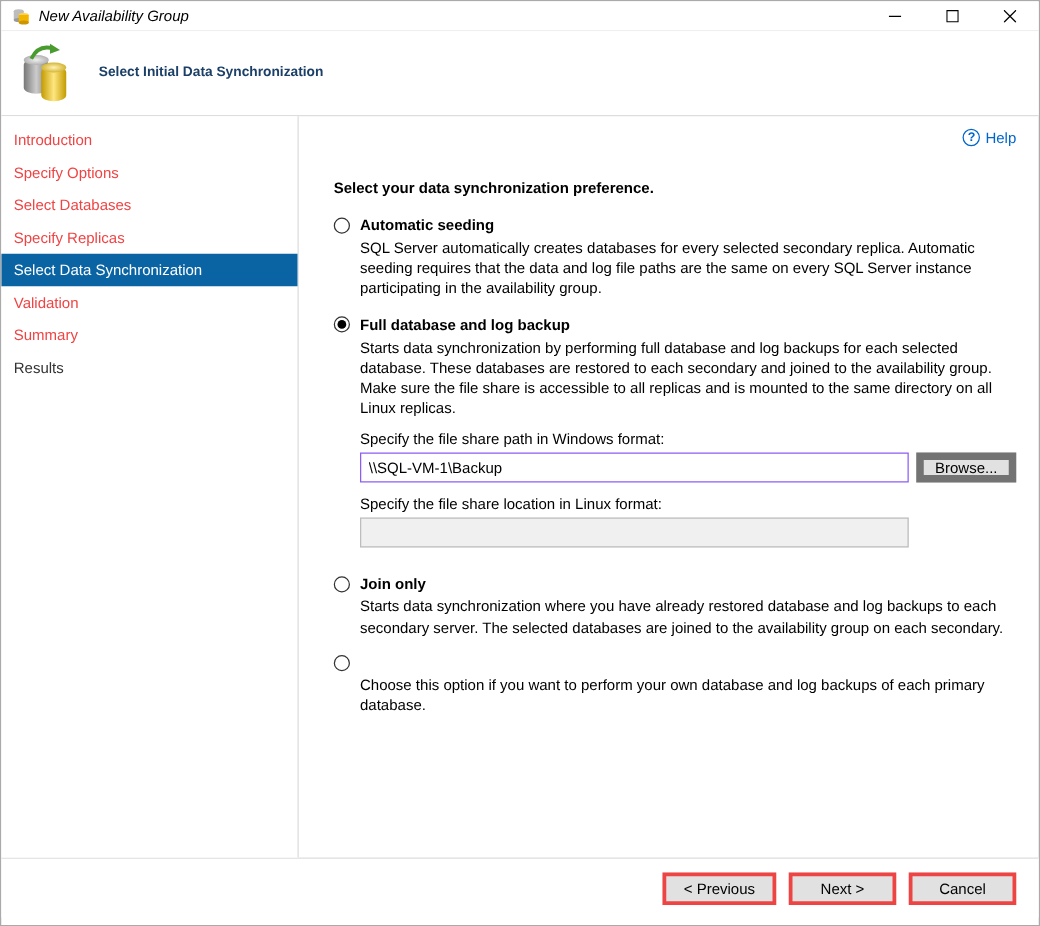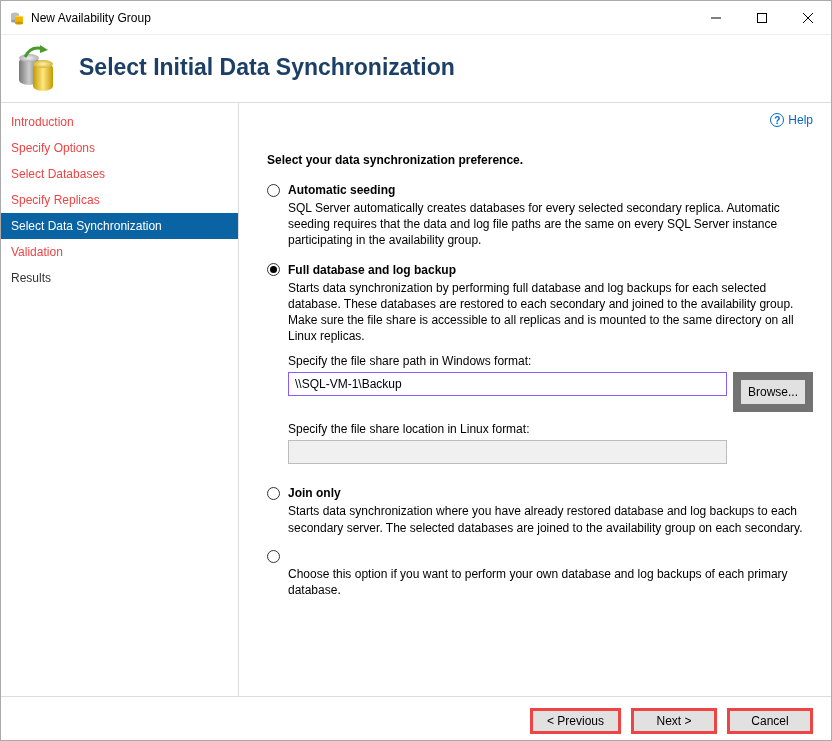--- a/index.html
+++ b/index.html
@@ -1,50 +1,50 @@
 <!DOCTYPE html>
 <html><head>
   <meta charset="utf-8">
   <style>
     * { box-sizing: border-box; margin: 0; padding: 0; }
     body { font-family: "Segoe UI", Tahoma, sans-serif; font-size: 12px; color: #000; background: #fff; width: 832px; height: 741px; overflow: hidden; border: 1px solid #aaa; }
-    .titlebar { height: 34px; display: flex; align-items: center; padding: 0 0 0 8px; background: #fff; border-bottom: 1px solid #eee; }
+    .titlebar { height: 24px; display: flex; align-items: center; padding: 0 0 0 8px; background: #fff; border-bottom: 1px solid #eee; font-style: italic; }
     .titlebar .app-icon { width: 16px; height: 16px; margin-right: 6px; display: flex; align-items: center; justify-content: center; }
     .titlebar .title { flex: 0 0 auto; font-size: 12px; }
     .titlebar .spacer { flex: 1; }
     .winbtn { width: 46px; height: 30px; display: flex; align-items: center; justify-content: center; font-family: inherit; font-size: 13px; cursor: default; }
     .header { height: 68px; display: flex; align-items: center; padding: 6px 14px 8px 14px; background: #fff; border-bottom: 1px solid #ddd; }
     .header-icon { width: 46px; height: 46px; margin-right: 18px; position: relative; }
     .cylinder { position: absolute; width: 20px; height: 28px; border-radius: 10px/5px; }
     .cyl-back { left: 4px; top: 12px; background: linear-gradient(to right, #777, #ccc, #777); }
     .cyl-back::before { content: ""; position: absolute; top: -3px; left: 0; width: 20px; height: 8px; border-radius: 50%; background: radial-gradient(#eee, #999); }
     .cyl-front { left: 18px; top: 18px; background: linear-gradient(to right, #c29b00, #ffe680, #c29b00); }
     .cyl-front::before { content: ""; position: absolute; top: -3px; left: 0; width: 20px; height: 8px; border-radius: 50%; background: radial-gradient(#fff2b3, #c29b00); }
     .arrow { position: absolute; top: -2px; left: 8px; width: 28px; height: 20px; }
-    .page-heading { font-size: 23px; font-weight: 600; color: #1b3f66; }
+    .page-heading { font-size: 11px; font-weight: 600; color: #1b3f66; }
     .body-area { display: flex; height: calc(100% - 30px - 68px - 48px); }
     .sidebar { width: 238px; border-right: 1px solid #ddd; background: #fff; padding-top: 6px; }
     .navitem { padding: 6px 10px 6px 10px; font-size: 12px; color: #ef4444; cursor: pointer; }
     .navitem.selected { background: #0a64a4; color: #fff; }
     .navitem.plain { color: #333; }
     .content { flex: 1; padding: 16px 18px 12px 28px; position: relative; overflow: auto; }
     .help-link { position: absolute; top: 10px; right: 18px; color: #0066cc; font-size: 12px; display: flex; align-items: center; gap: 4px; cursor: pointer; }
     .help-icon { width: 14px; height: 14px; border: 1px solid #0066cc; border-radius: 50%; display: inline-flex; align-items: center; justify-content: center; font-size: 10px; color: #0066cc; font-weight: bold; }
     .section-title { font-weight: 700; font-size: 12px; margin-top: 34px; margin-bottom: 16px; }
     .option { margin-bottom: 14px; }
     .opt-row { display: flex; align-items: center; gap: 8px; }
     .radio { width: 13px; height: 13px; border: 1px solid #333; border-radius: 50%; display: inline-flex; align-items: center; justify-content: center; flex-shrink: 0; background: #fff; }
     .radio.checked::after { content: ""; width: 7px; height: 7px; border-radius: 50%; background: #000; }
     .opt-label { font-weight: 600; font-size: 12px; }
     .opt-desc { margin-left: 21px; margin-top: 3px; font-size: 12px; line-height: 1.35; color: #000; }
     .field-label { margin-left: 21px; margin-top: 10px; font-size: 12px; }
     .input-row { margin-left: 21px; margin-top: 4px; display: flex; gap: 6px; align-items: stretch; }
     .text-input { flex: 1; height: 24px; border: 1px solid #8b5cf6; padding: 2px 6px; font-size: 12px; font-family: inherit; background: #fff; }
     .text-input.disabled { background: #f0f0f0; border-color: #bdbdbd; }
-    .browse-btn { width: 80px; height: 40px; border: 8px solid #737373; background: #e1e1e1; font-size: 12px; cursor: pointer; display: flex; align-items: center; justify-content: center; }
+    .browse-btn { width: 80px; height: 24px; border: 6px solid #737373; background: #e1e1e1; font-size: 12px; cursor: pointer; display: flex; align-items: center; justify-content: center; }
     .footer { height: 48px; border-top: 1px solid #ddd; display: flex; align-items: center; justify-content: flex-end; padding: 0 18px; gap: 10px; background: #fff; }
     .footer-btn { min-width: 86px; height: 26px; border: 3px solid #ef4444; background: #e1e1e1; font-size: 12px; cursor: pointer; padding: 0 14px; }
   </style>
 </head>
 <body>
 
 <div class="titlebar">
   <span class="app-icon">
     <svg width="16" height="16" viewBox="0 0 16 16">
       <ellipse cx="6" cy="4" rx="4" ry="1.6" fill="#bdbdbd"></ellipse>
@@ -88,20 +88,21 @@
 </div>
 
 <div class="body-area">
   <div class="sidebar">
     <div class="navitem">Introduction</div>
     <div class="navitem">Specify Options</div>
     <div class="navitem">Select Databases</div>
     <div class="navitem">Specify Replicas</div>
     <div class="navitem selected">Select Data Synchronization</div>
     <div class="navitem">Validation</div>
+    <div class="navitem">Summary</div>
     <div class="navitem plain">Results</div>
   </div>
 
   <div class="content">
     <div class="help-link">
       <span class="help-icon">?</span>
       <span>Help</span>
     </div>
 
     <div class="section-title">Select your data synchronization preference.</div>

